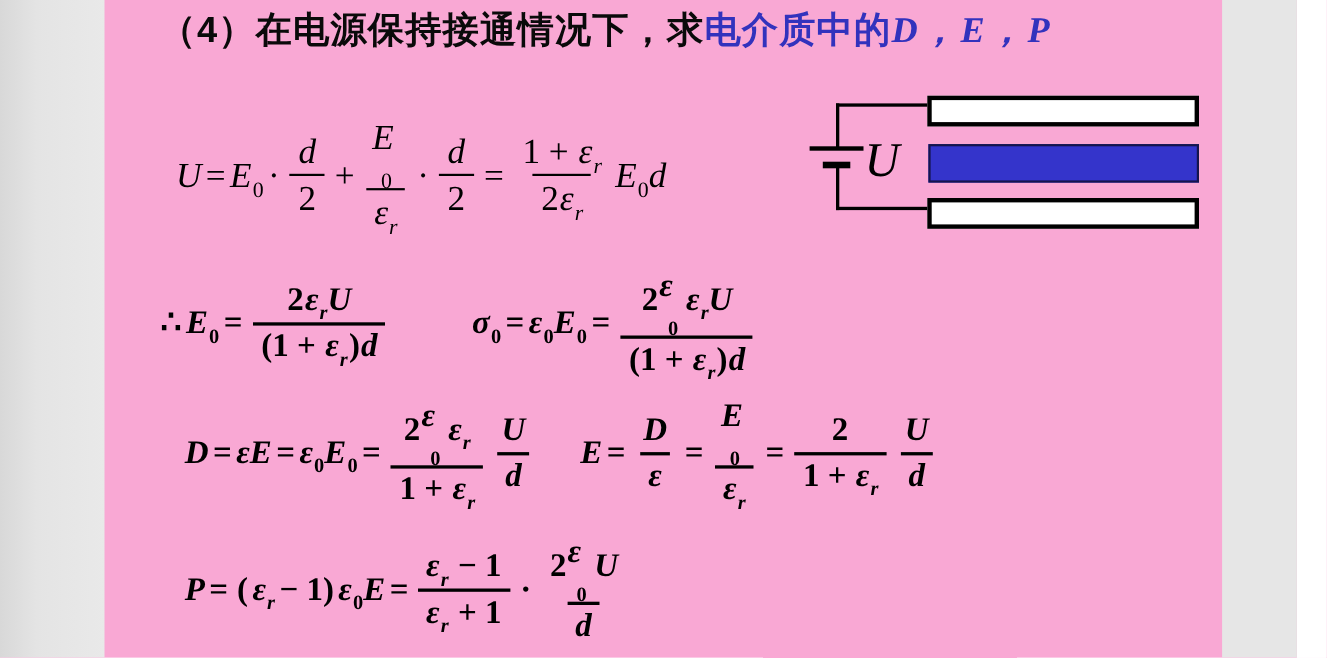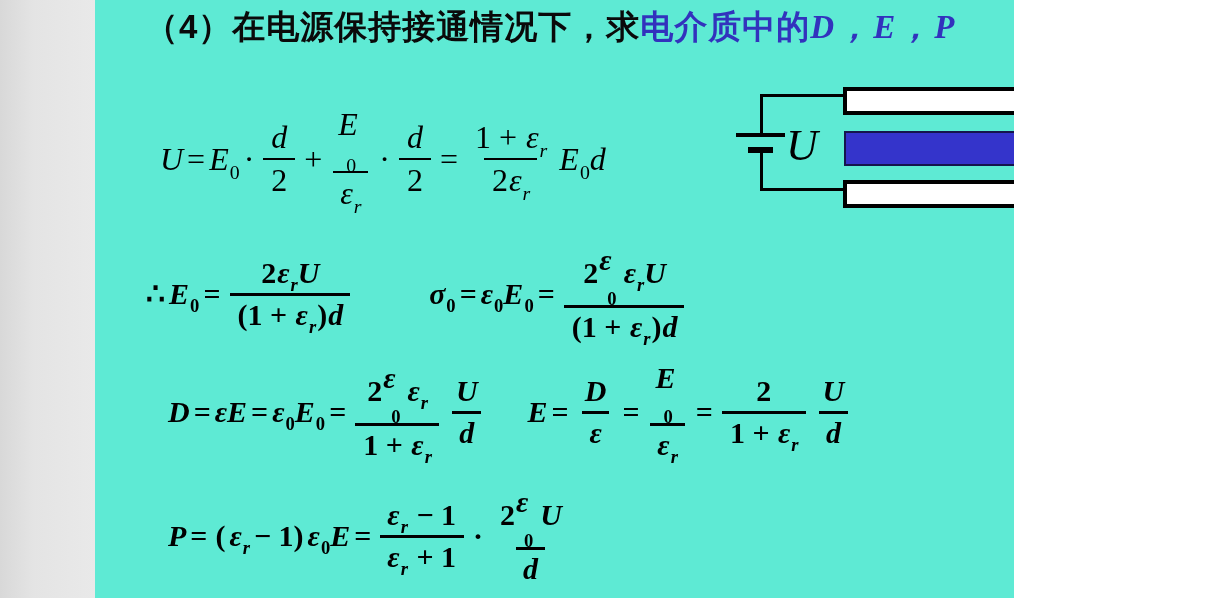--- a/index.html
+++ b/index.html
@@ -1,16 +1,16 @@
 <!DOCTYPE html>
 <html style="--accent: #3232bd; --dielectric: #3434cb; --letterbox: #e6e6e6;"><head>
 <meta charset="utf-8">
 <style>
   html,body{margin:0;padding:0;background:#fff;}
-  .stage{position:relative;width:1014px;height:598px;background:#5eead4;overflow:hidden;
+  .stage{position:relative;width:1179px;height:598px;background:#f9a8d4;overflow:hidden;
          font-family:"Liberation Serif","DejaVu Serif",serif;color:#000;}
   .band{position:absolute;top:0;height:100%;}
   .band-left{left:0;width:95px;background:linear-gradient(90deg,#d8d8d8 0%,#e4e4e4 35%,#e9e9e9 100%);}
   .band-right{left:1111px;width:95px;background:var(--letterbox,#e6e6e6);}
 
   
   .title{position:absolute;left:145px;top:5px;font-size:33px;font-weight:700;letter-spacing:1px;
          font-family:"Liberation Sans","DejaVu Sans",sans-serif;white-space:nowrap;}
   .t-black{color:#0a0a0a;}
   .t-blue{color:var(--accent,#3232bd);}

